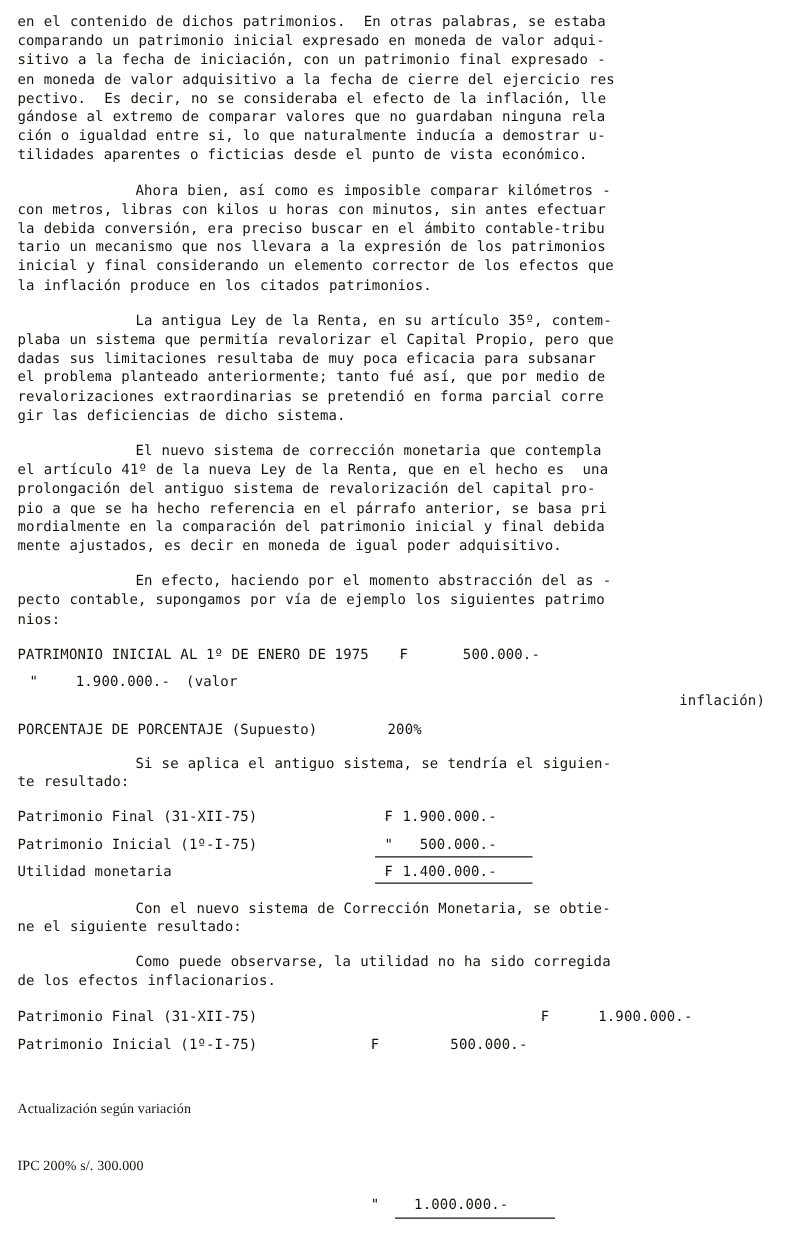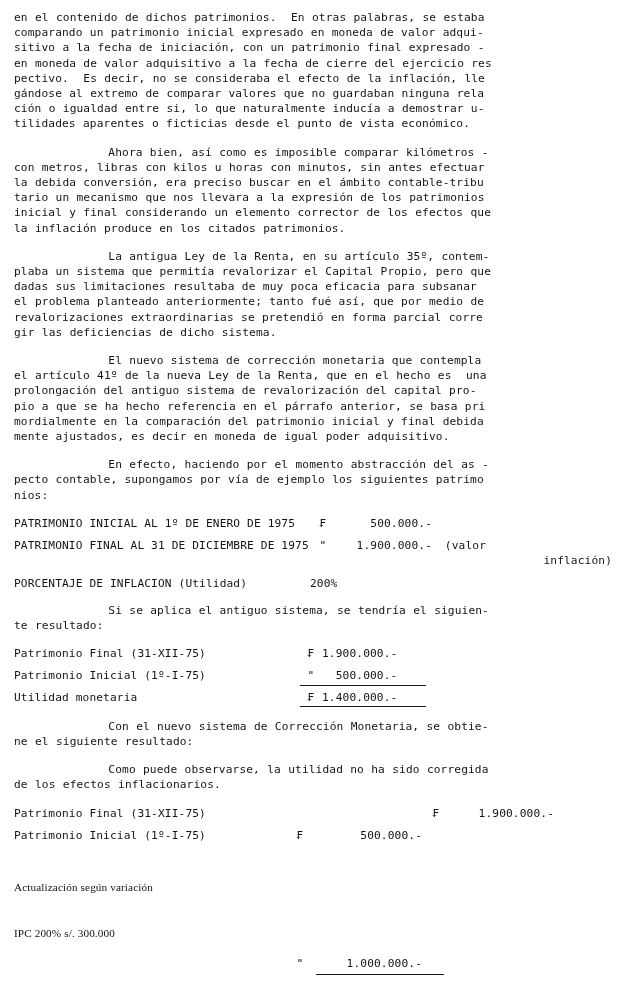--- a/index.html
+++ b/index.html
@@ -144,29 +144,28 @@
 
     <div class="tbl block-pat">
       <div class="row">
         <span class="c-label">PATRIMONIO INICIAL AL 1º DE ENERO DE 1975</span>
         <span class="c-sym">₣</span>
         <span class="c-amt">500.000.-</span>
         <span class="c-note"></span>
       </div>
       <div class="spacer-sm"></div>
       <div class="row">
-        <span class="c-label">PATRIMONIO FINAL AL 31 DE DICIEMBRE DE 1975</span>
         <span class="c-sym">"</span>
         <span class="c-amt">1.900.000.-</span>
         <span class="c-note"> (valor</span>
       </div>
       <div class="note-right">inflación)</div>
       <div class="spacer-sm"></div>
       <div class="row pct-row">
-        <span class="c-label">PORCENTAJE DE INFLACION (Utilidad)</span>
+        <span class="c-label">PORCENTAJE DE PORCENTAJE (Supuesto)</span>
         <span class="c-pct">200%</span>
       </div>
     </div>
 
     <p class="para">             Si se aplica el antiguo sistema, se tendría el siguien-
 te resultado:</p>
 
     <div class="tbl block-old">
       <div class="row">
         <span class="c-label">Patrimonio Final (31-XII-75)</span>
@@ -209,21 +208,21 @@
         <span class="c-sym2"></span>
         <span class="c-amt2"></span>
       </div>
       <div class="spacer-sm"></div>
       <div class="row">
         <span class="c-label">
           <span class="lbl2">Actualización según variación</span>
           <span class="lbl2">IPC 200% s/. 300.000</span>
         </span>
         <span class="c-sym1" style="align-self:flex-end;">"</span>
-        <span class="c-amt1" style="align-self:flex-end;">1.000.000.-</span>
+        <span class="c-amt1" style="align-self:flex-end;text-align:center;">1.000.000.-</span>
         <span class="c-sym2"></span>
         <span class="c-amt2"></span>
       </div>
       <div class="rule-a"></div>
       <div class="row">
         <span class="c-label">
           
           
         </span>
 

